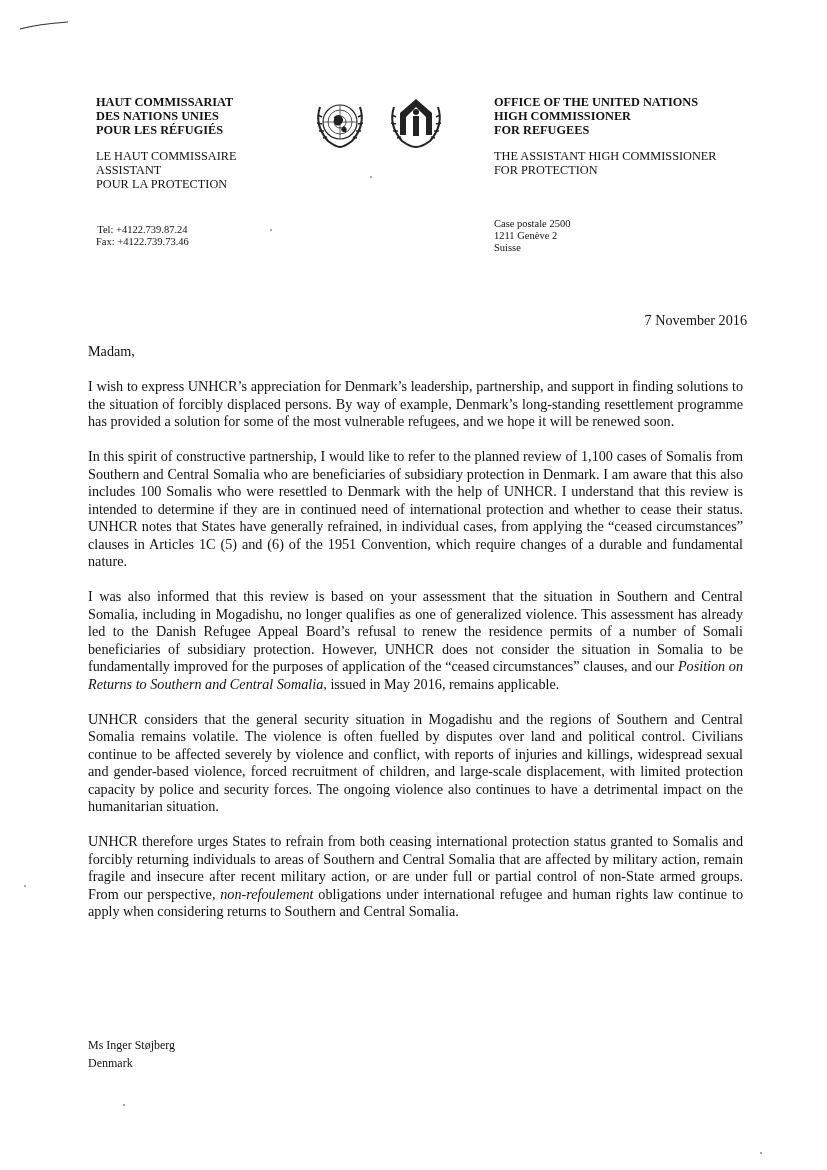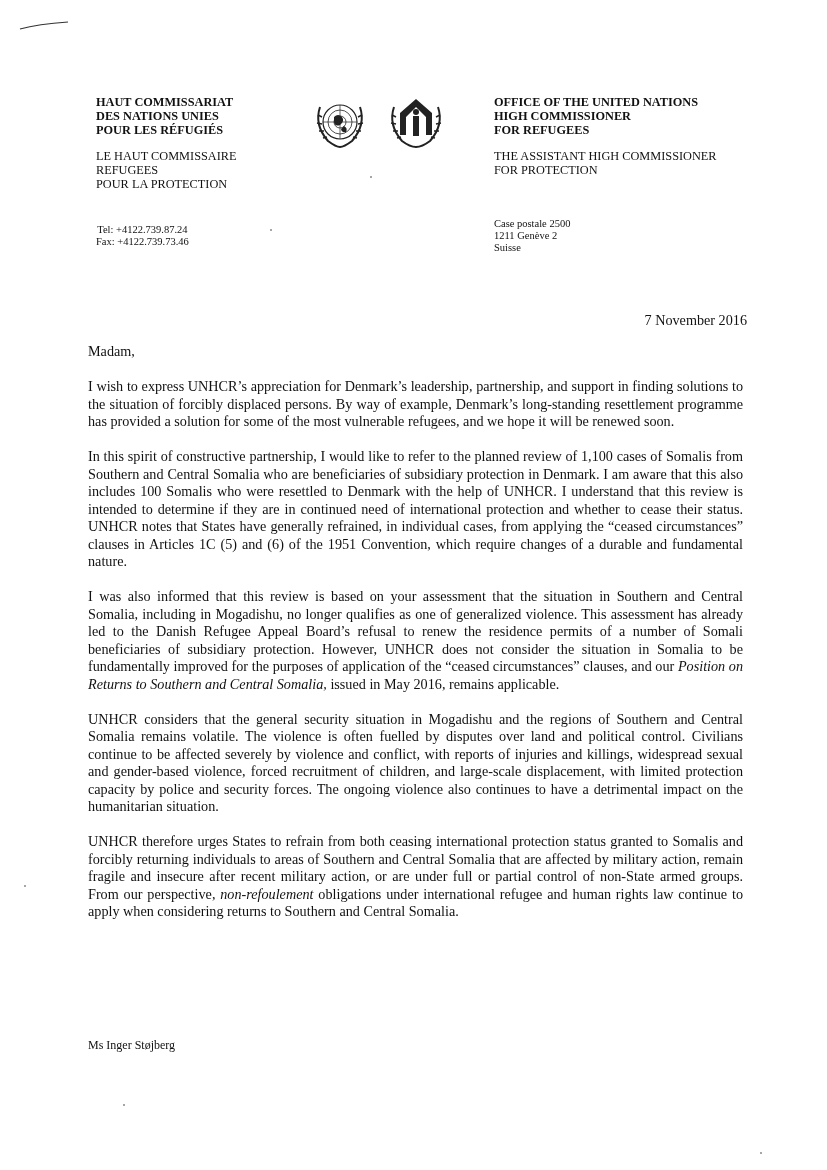--- a/index.html
+++ b/index.html
@@ -34,21 +34,21 @@
 <svg class="abs pen-mark" viewBox="0 0 52 14">
   <path d="M2 11 Q 20 6 50 4" stroke="#333" stroke-width="1.2" fill="none"></path>
 </svg>
 
 <div class="abs hdr hdr-left">
   <div class="bold">HAUT COMMISSARIAT</div>
   <div class="bold">DES NATIONS UNIES</div>
   <div class="bold">POUR LES RÉFUGIÉS</div>
   <div class="gap"></div>
   <div>LE HAUT COMMISSAIRE</div>
-  <div>REFUGEES</div>
+  <div>ASSISTANT</div>
   <div>POUR LA PROTECTION</div>
 </div>
 
 <div class="abs small contact-left">
   <div>Tel: +4122.739.87.24</div>
   <div>Fax: +4122.739.73.46</div>
 </div>
 
 <div class="abs logos">
   <svg width="60" height="58" viewBox="0 0 60 58" style="position:absolute;left:0;top:0">
@@ -95,19 +95,20 @@
   <div class="salutation">Madam,</div>
   <p>I wish to express UNHCR’s appreciation for Denmark’s leadership, partnership, and support in finding solutions to the situation of forcibly displaced persons.  By way of example, Denmark’s long-standing resettlement programme has provided a solution for some of the most vulnerable refugees, and we hope it will be renewed soon.</p>
   <p>In this spirit of constructive partnership, I would like to refer to the planned review of 1,100 cases of Somalis from Southern and Central Somalia who are beneficiaries of subsidiary protection in Denmark. I am aware that this also includes 100 Somalis who were resettled to Denmark with the help of UNHCR. I understand that this review is intended to determine if they are in continued need of international protection and whether to cease their status.  UNHCR notes that States have generally refrained, in individual cases, from applying the “ceased circumstances” clauses in Articles 1C (5) and (6) of the 1951 Convention, which require changes of a durable and fundamental nature.</p>
   <p><span>I was also informed that this review is based on your assessment that the situation in Southern and Central Somalia, including in Mogadishu, no longer qualifies as one of generalized violence.  This assessment has already led to the Danish Refugee Appeal Board’s refusal to renew the residence permits of a number of Somali beneficiaries of subsidiary protection.  However, UNHCR does not consider the situation in Somalia to be fundamentally improved for the purposes of application of the “ceased circumstances” clauses, and our </span><i>Position on Returns to Southern and Central Somalia,</i><span> issued in May 2016, remains applicable.</span></p>
   <p>UNHCR considers that the general security situation in Mogadishu and the regions of Southern and Central Somalia remains volatile.  The violence is often fuelled by disputes over land and political control.  Civilians continue to be affected severely by violence and conflict, with reports of injuries and killings, widespread sexual and gender-based violence, forced recruitment of children, and large-scale displacement, with limited protection capacity by police and security forces.  The ongoing violence also continues to have a detrimental impact on the humanitarian situation.</p>
   <p><span>UNHCR therefore urges States to refrain from both ceasing international protection status granted to Somalis and forcibly returning individuals to areas of Southern and Central Somalia that are affected by military action, remain fragile and insecure after recent military action, or are under full or partial control of non-State armed groups.  From our perspective, </span><i>non-refoulement</i><span> obligations under international refugee and human rights law continue to apply when considering returns to Southern and Central Somalia.</span></p>
 </div>
 
 <div class="abs addressee">
   <div>Ms Inger Støjberg</div>
+  <div>Denmark</div>
 </div>
 
 <div class="speck" style="left:370px;top:176px"></div>
 <div class="speck" style="left:270px;top:229px"></div>
 <div class="speck" style="left:24px;top:885px"></div>
 <div class="speck" style="left:123px;top:1104px"></div>
 <div class="speck" style="left:760px;top:1152px"></div>
 
 </body></html>

